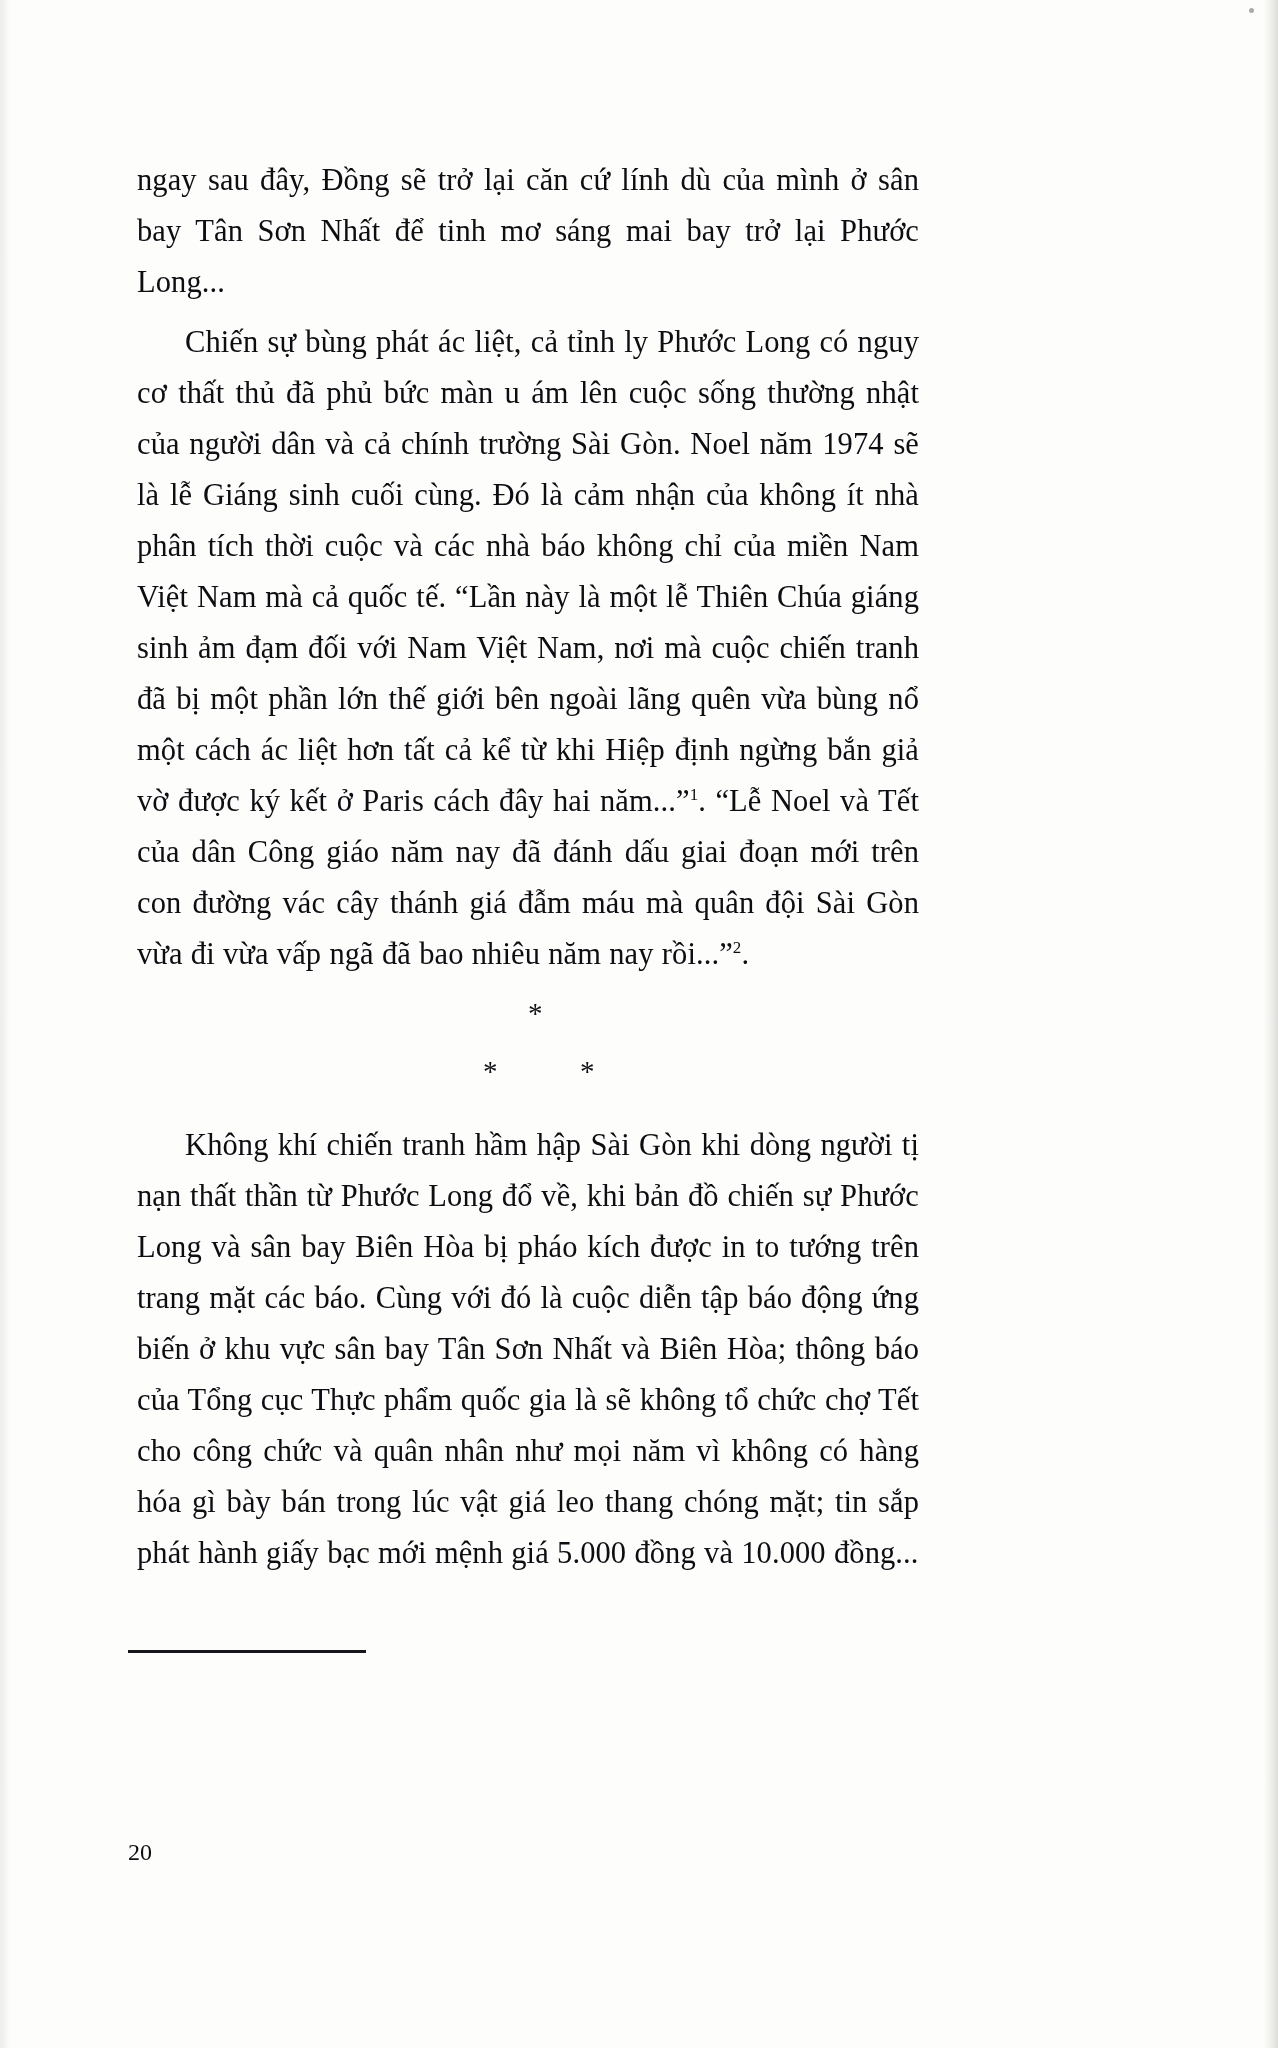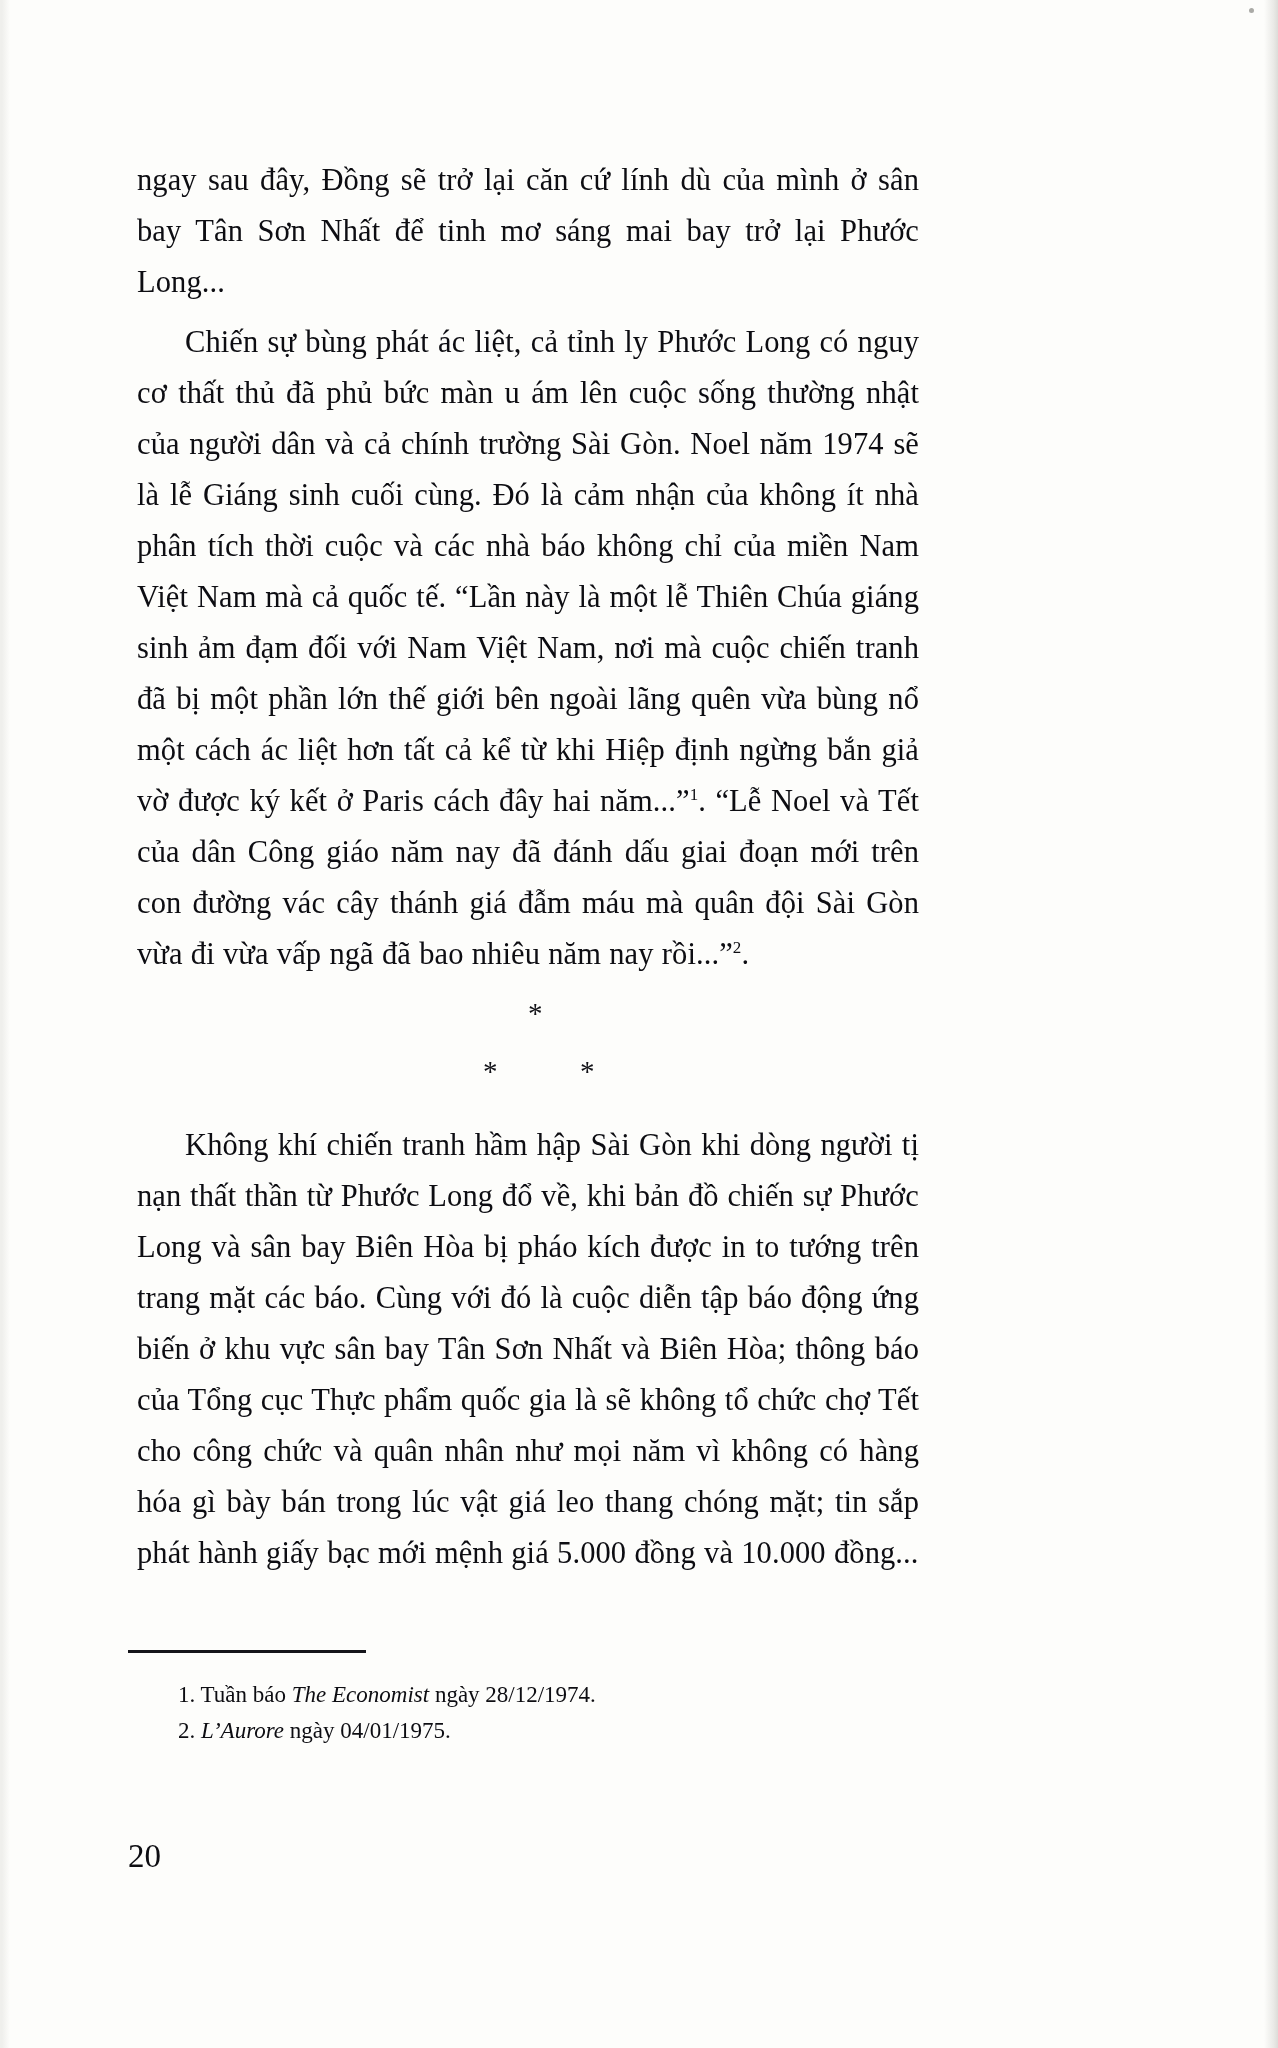--- a/index.html
+++ b/index.html
@@ -103,21 +103,21 @@
     white-space: nowrap;
   }
   .fn-title {
     font-style: italic;
   }
 
   .folio {
     position: absolute;
     left: 128px;
     top: 1840px;
-    font-size: 33px;
+    font-size: 24px;
     line-height: 1;
   }
 </style>
 </head>
 <body>
 
 <div class="page">
 
   <div class="scan-edge-left"></div>
   <div class="scan-edge-right"></div>
@@ -140,21 +140,17 @@
     </div>
 
     <div class="body-text para-indent">
       <p>Không khí chiến tranh hầm hập Sài Gòn khi dòng người tị nạn thất thần từ Phước Long đổ về, khi bản đồ chiến sự Phước Long và sân bay Biên Hòa bị pháo kích được in to tướng trên trang mặt các báo. Cùng với đó là cuộc diễn tập báo động ứng biến ở khu vực sân bay Tân Sơn Nhất và Biên Hòa; thông báo của Tổng cục Thực phẩm quốc gia là sẽ không tổ chức chợ Tết cho công chức và quân nhân như mọi năm vì không có hàng hóa gì bày bán trong lúc vật giá leo thang chóng mặt; tin sắp phát hành giấy bạc mới mệnh giá 5.000 đồng và 10.000 đồng...</p>
     </div>
 
   </div>
 
   <div class="footnotes">
     <div class="fn-rule"></div>
-    <div class="fn-list">
-      <div class="fn-item"><span>1.</span> <span>Tuần báo </span><span class="fn-title">The Economist</span><span> ngày 28/12/1974.</span></div>
-      <div class="fn-item"><span>2.</span> <span></span><span class="fn-title">L’Aurore</span><span> ngày 04/01/1975.</span></div>
-    </div>
   </div>
 
   <div class="folio">20</div>
 
 </div>
 
 </body></html>

